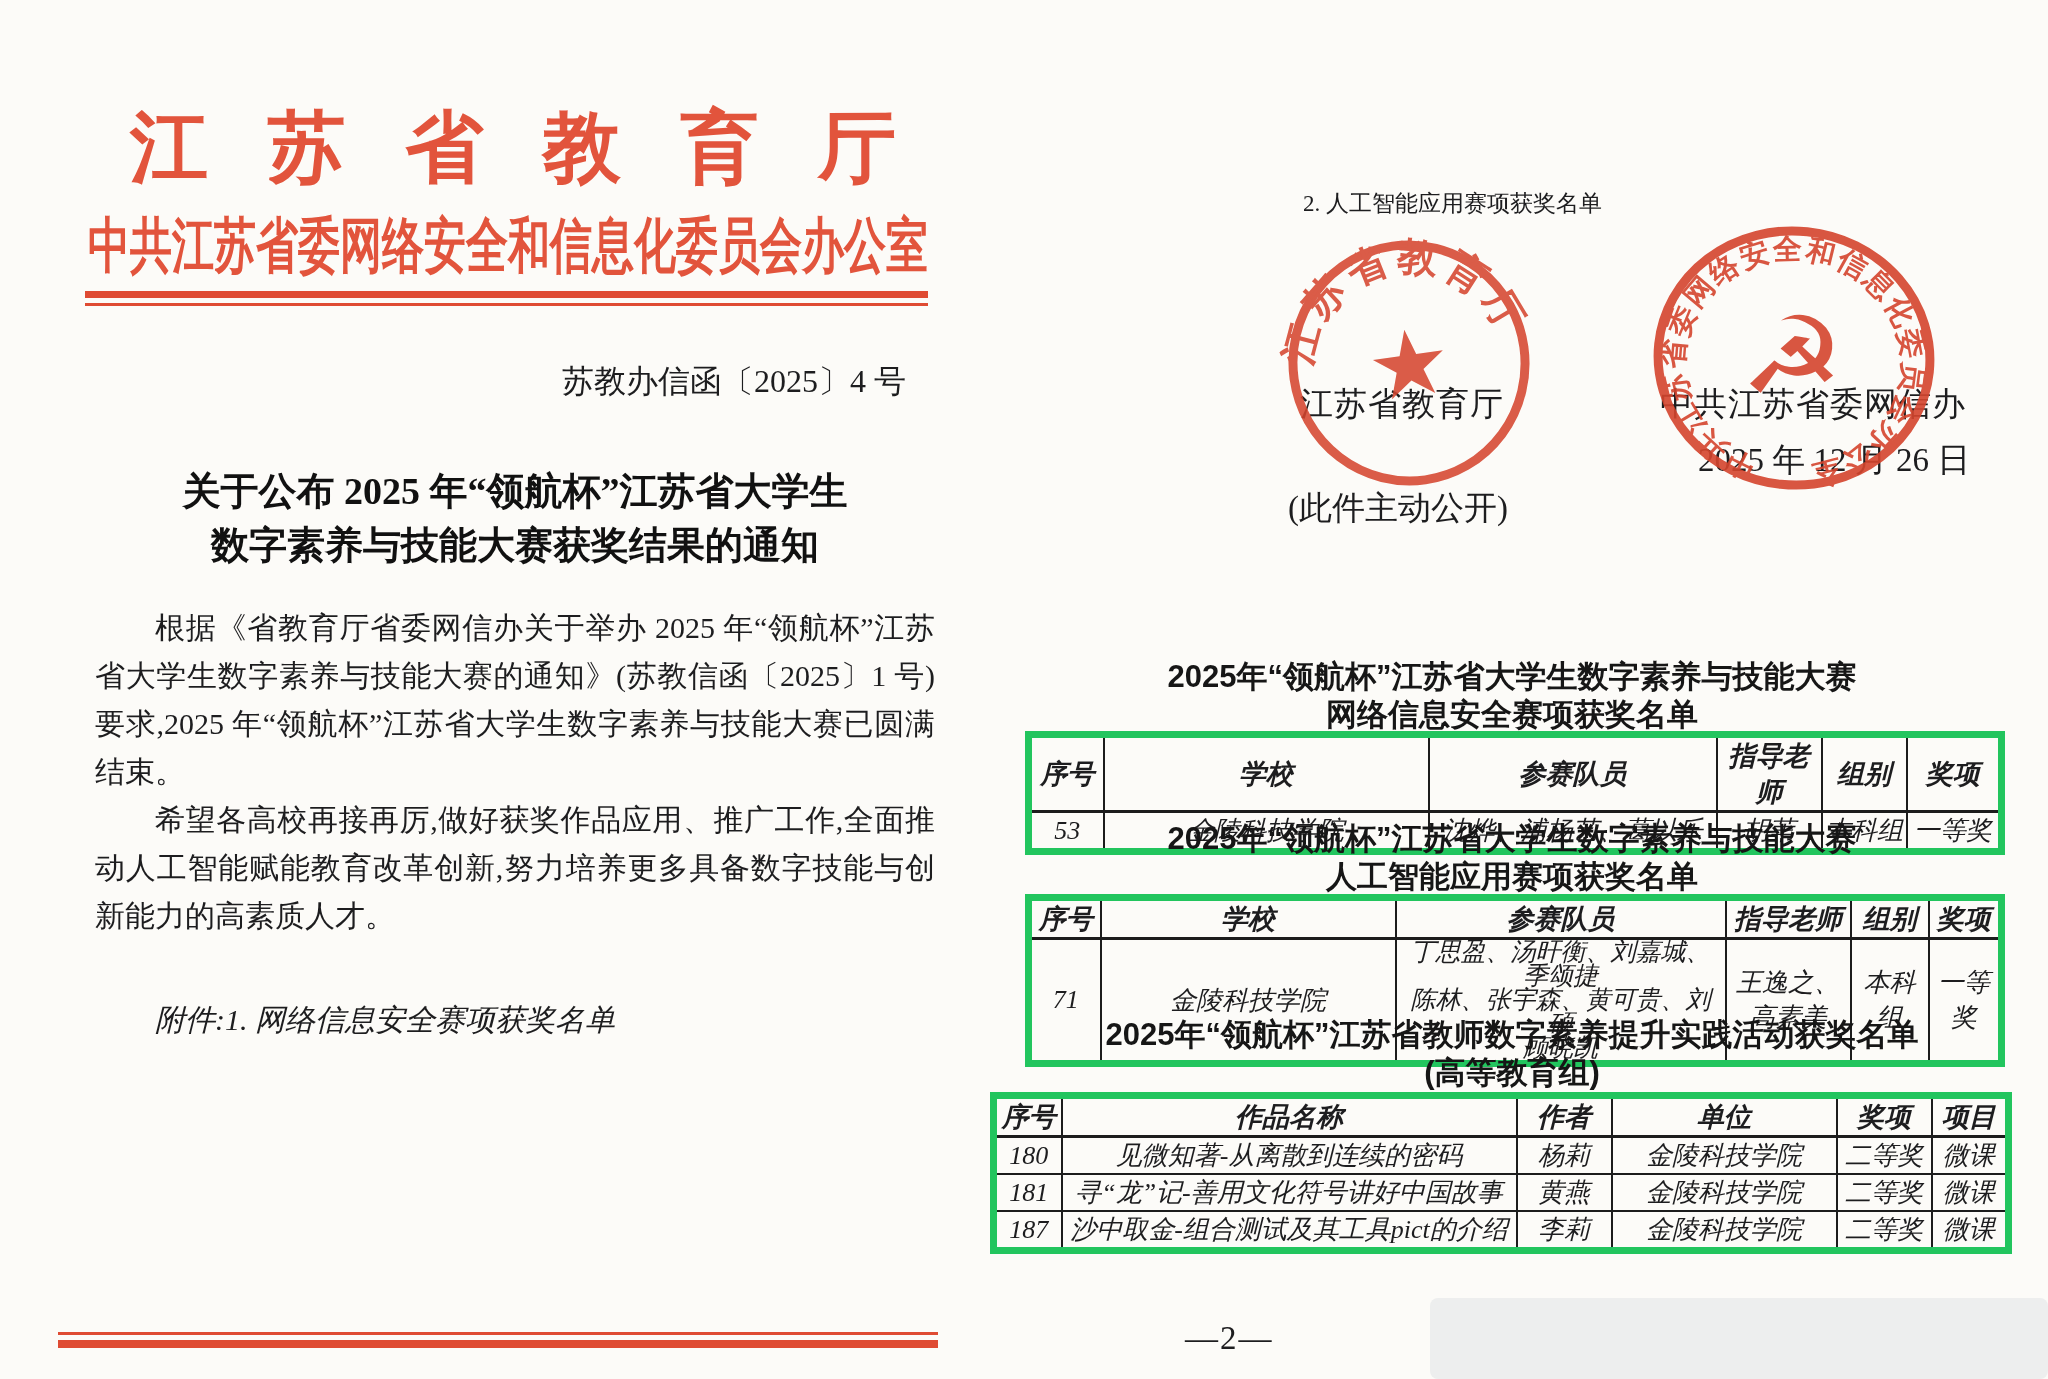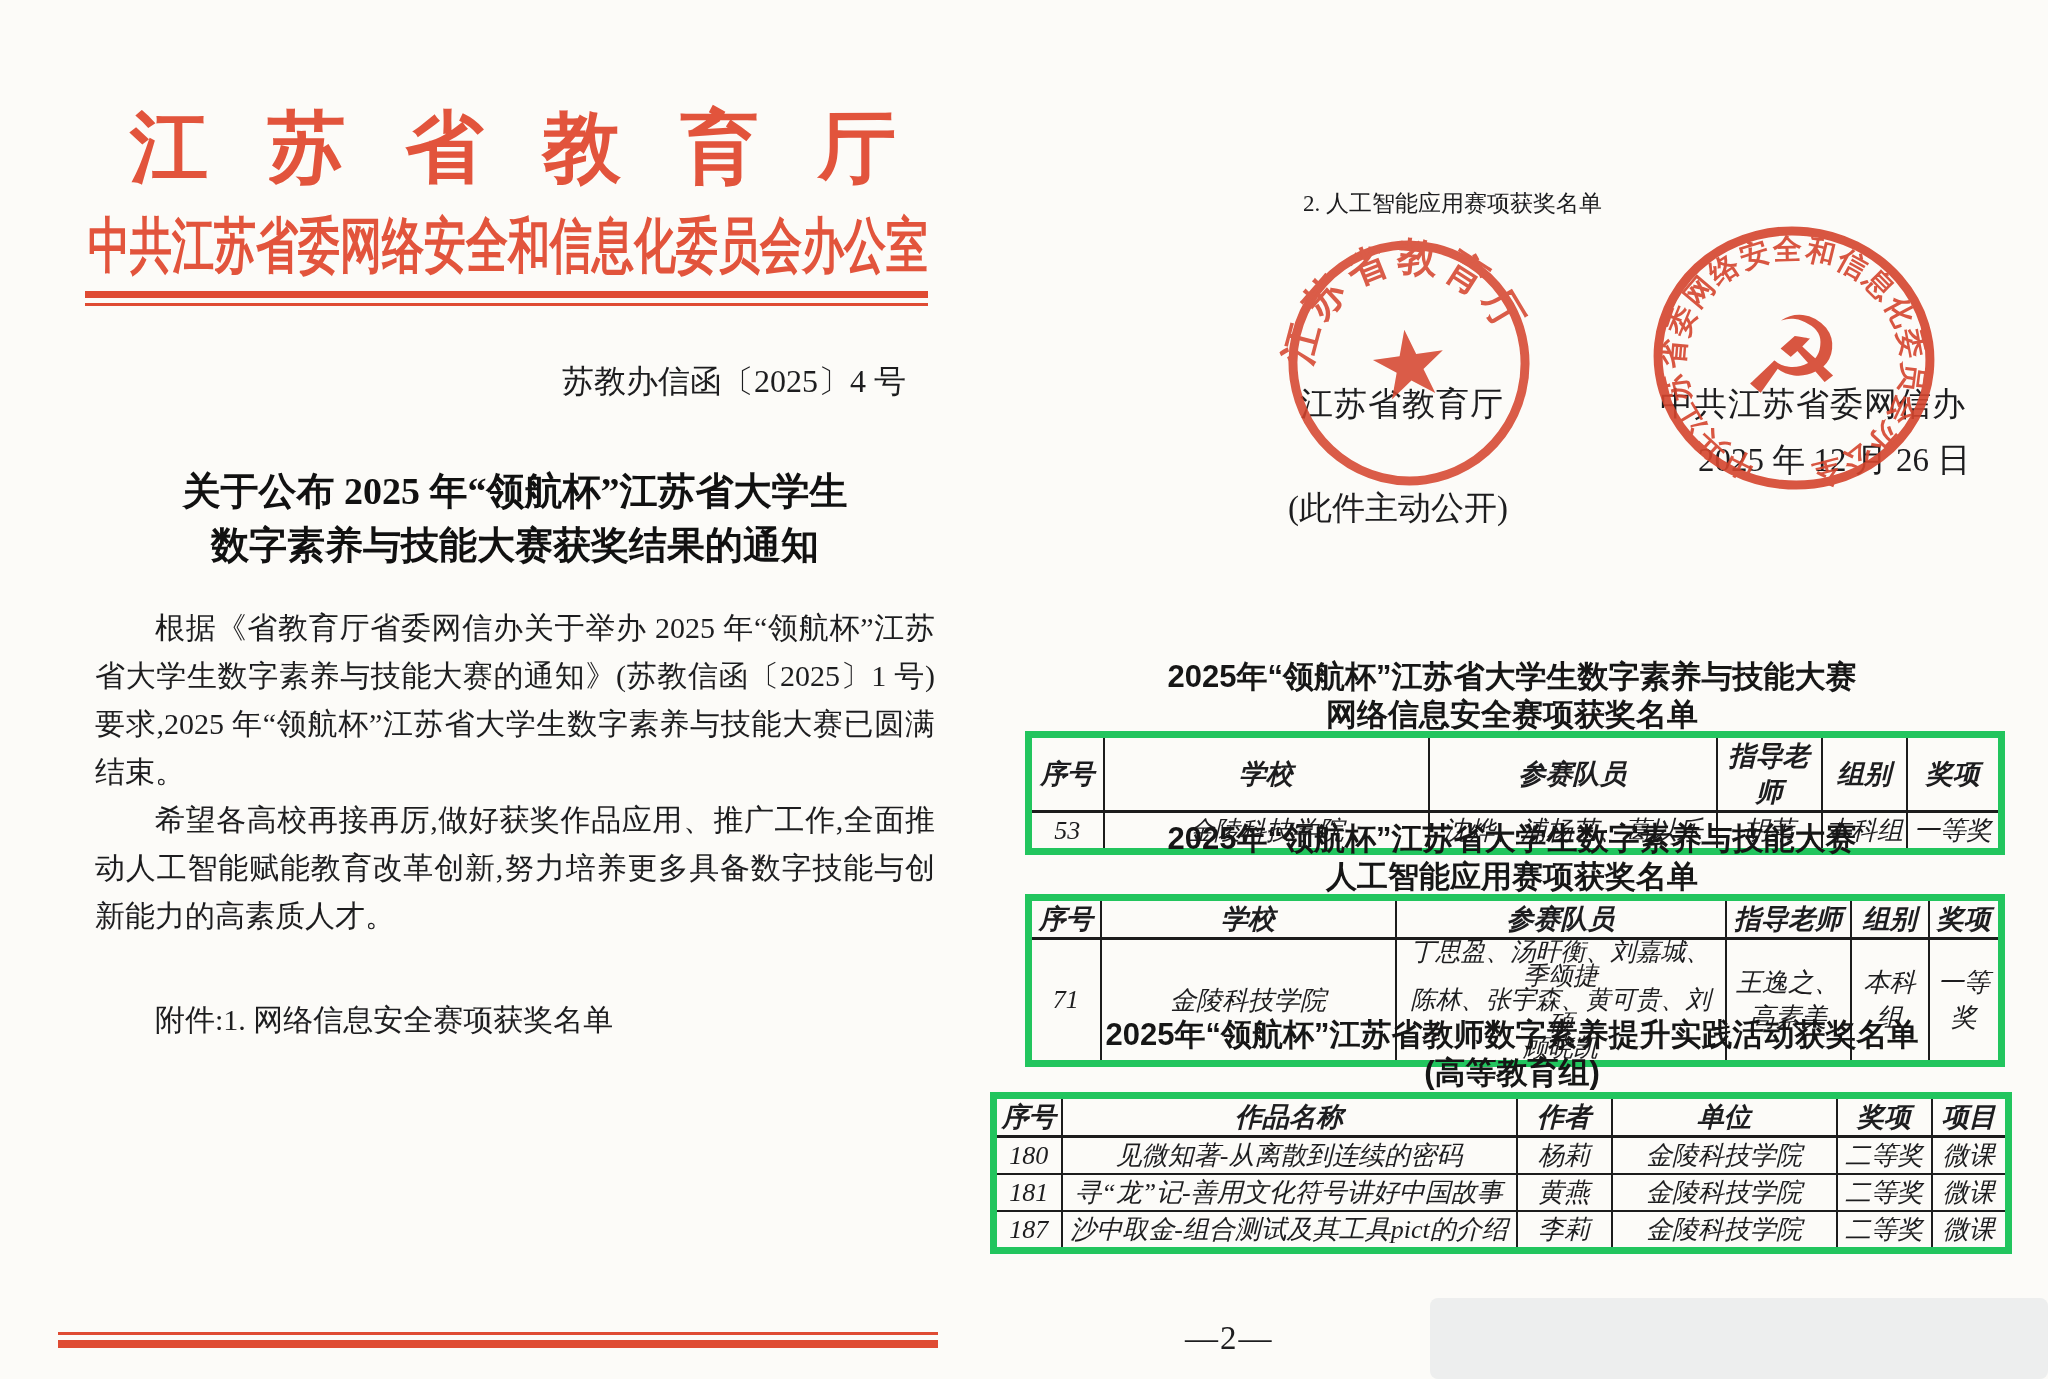--- a/index.html
+++ b/index.html
@@ -15,21 +15,21 @@
   .rule-top-thick{left:85px;top:291px;width:843px;height:7px;}
   .rule-top-thin{left:85px;top:303px;width:843px;height:3px;}
   .rule-bot-thin{left:58px;top:1332px;width:880px;height:3px;}
   .rule-bot-thick{left:58px;top:1340px;width:880px;height:8px;}
   .doc-number{position:absolute;left:562px;top:360px;font-size:32px;}
   .doc-title{position:absolute;left:95px;top:456px;width:840px;text-align:center;
              font-size:38px;font-weight:bold;line-height:54px;color:#111;margin-top:8px;}
   .body-text{position:absolute;left:95px;top:604px;width:840px;font-size:30px;line-height:48px;}
   .body-text p{margin:0;text-indent:60px;text-align:justify;}
   .salutation{text-indent:0;}
-  .attachment{margin-top:56px;text-indent:60px;}
+  .attachment{margin-top:56px;text-indent:60px;font-style:italic;}
   
   .attachment2{position:absolute;left:1303px;top:188px;font-size:23px;}
   .seal-label{position:absolute;font-size:33px;letter-spacing:1px;}
   .label-left{left:1300px;top:382px;}
   .label-right{left:1660px;top:382px;}
   .seal-date{position:absolute;left:1698px;top:438px;font-size:33px;}
   .disclosure{position:absolute;left:1288px;top:486px;font-size:33px;}
   .seal{position:absolute;}
   .seal-l{left:1282px;top:236px;opacity:0.87;transform:rotate(-8deg);}
   .seal-r{left:1648px;top:224px;opacity:0.9;transform:rotate(6deg);}

